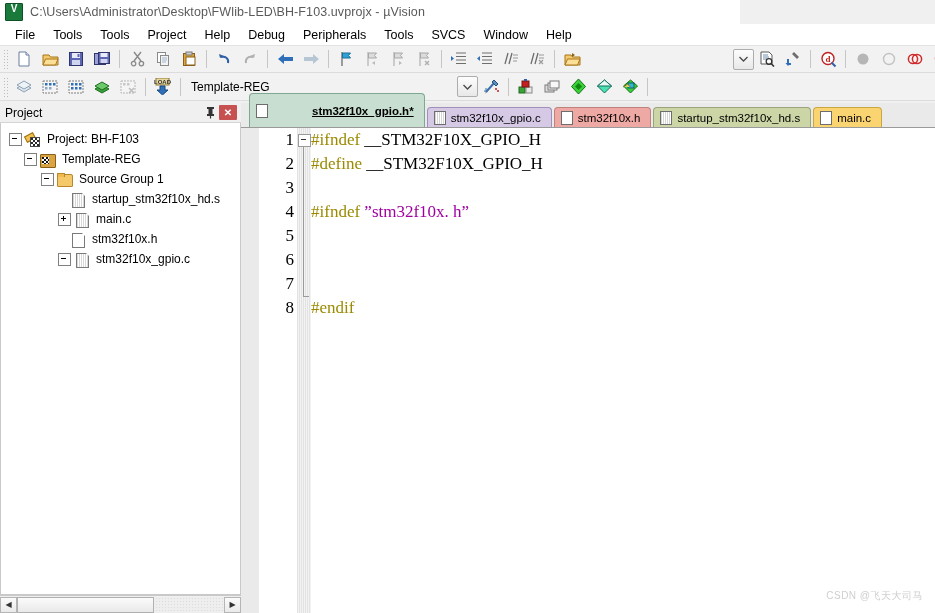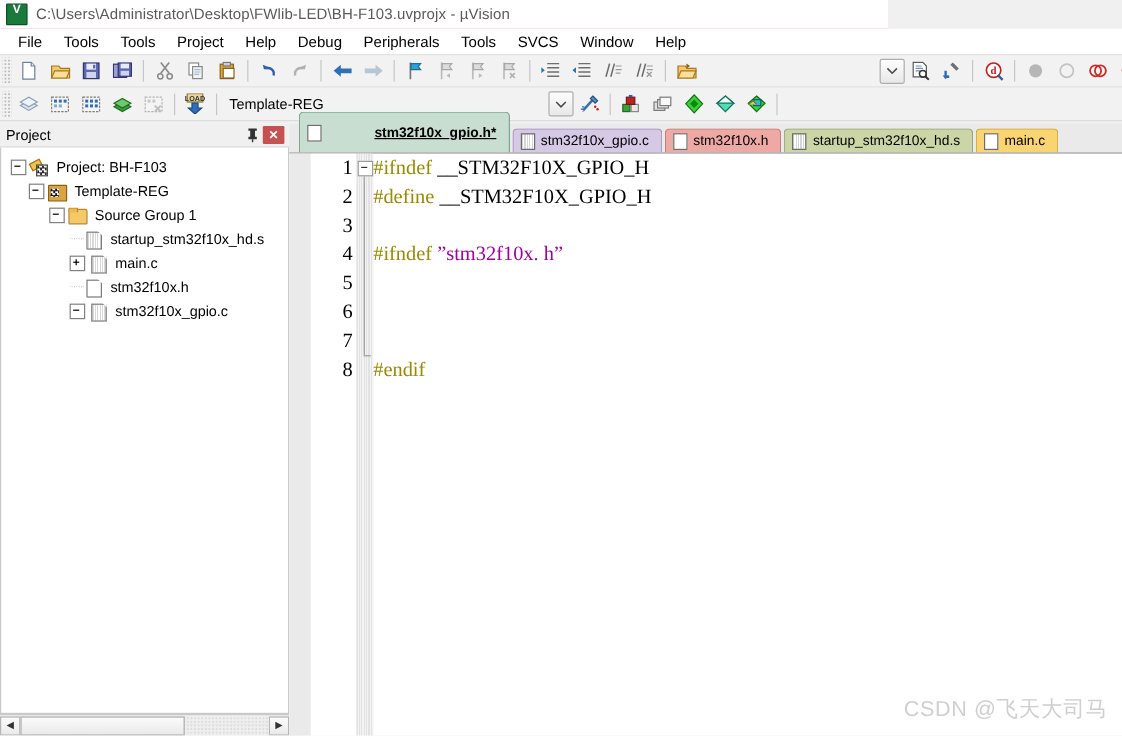--- a/index.html
+++ b/index.html
@@ -249,21 +249,21 @@
   .code-text{
     position:absolute;left:70px;top:0;width:624px;height:486px;
     font-family:"Liberation Serif", serif;font-size:17px;
   }
   .code-text .cl{height:24px;line-height:24px;white-space:pre;}
   .kw{color:#9a8a00;}
   .str{color:#a000a0;}
   .plain{color:#000000;}
 
   .watermark{
-    position:absolute;right:12px;bottom:10px;font-size:18px;
+    position:absolute;right:12px;bottom:10px;font-size:10px;
     color:#cfcfcf;font-family:"Liberation Sans", sans-serif;
     letter-spacing:0.5px;white-space:nowrap;
   }
 
   
   svg{display:block;}
 </style>
 </head>
 <body>
 

